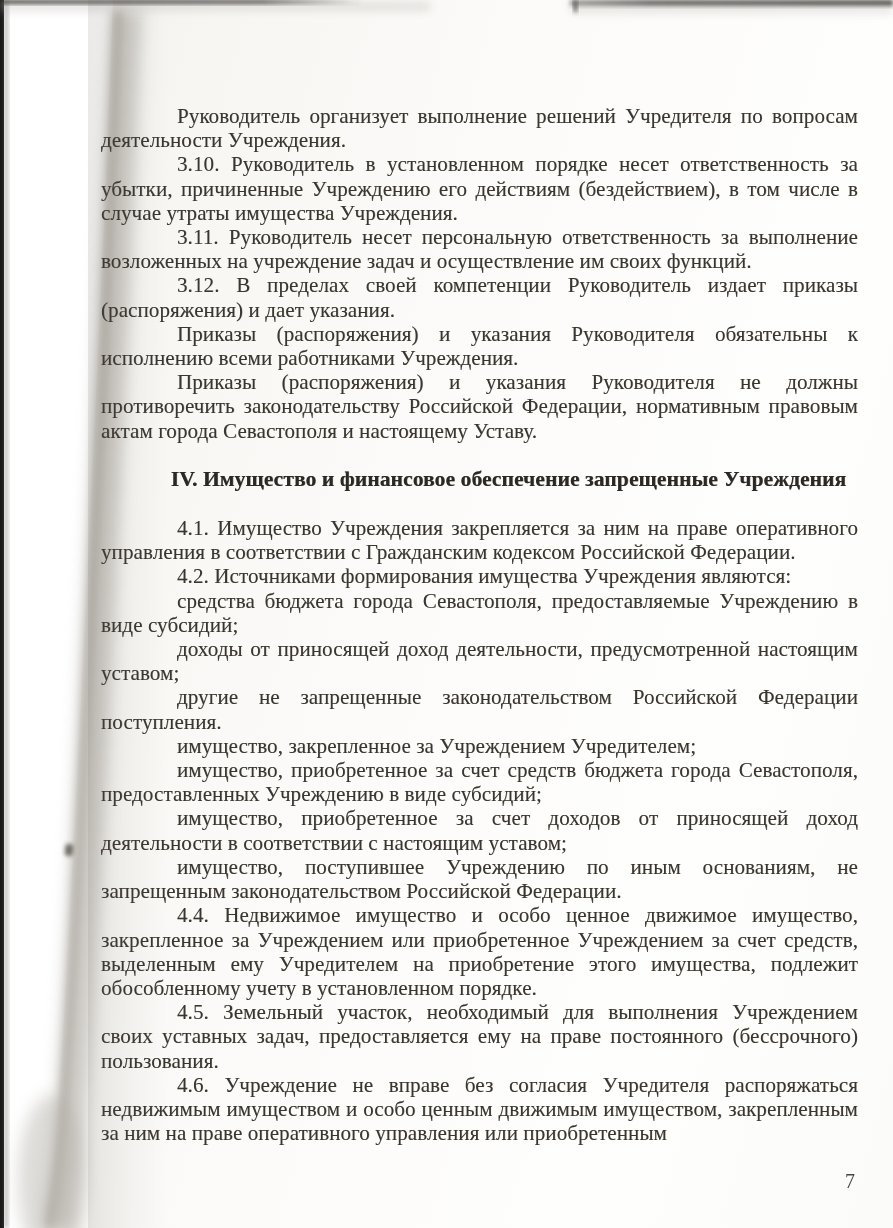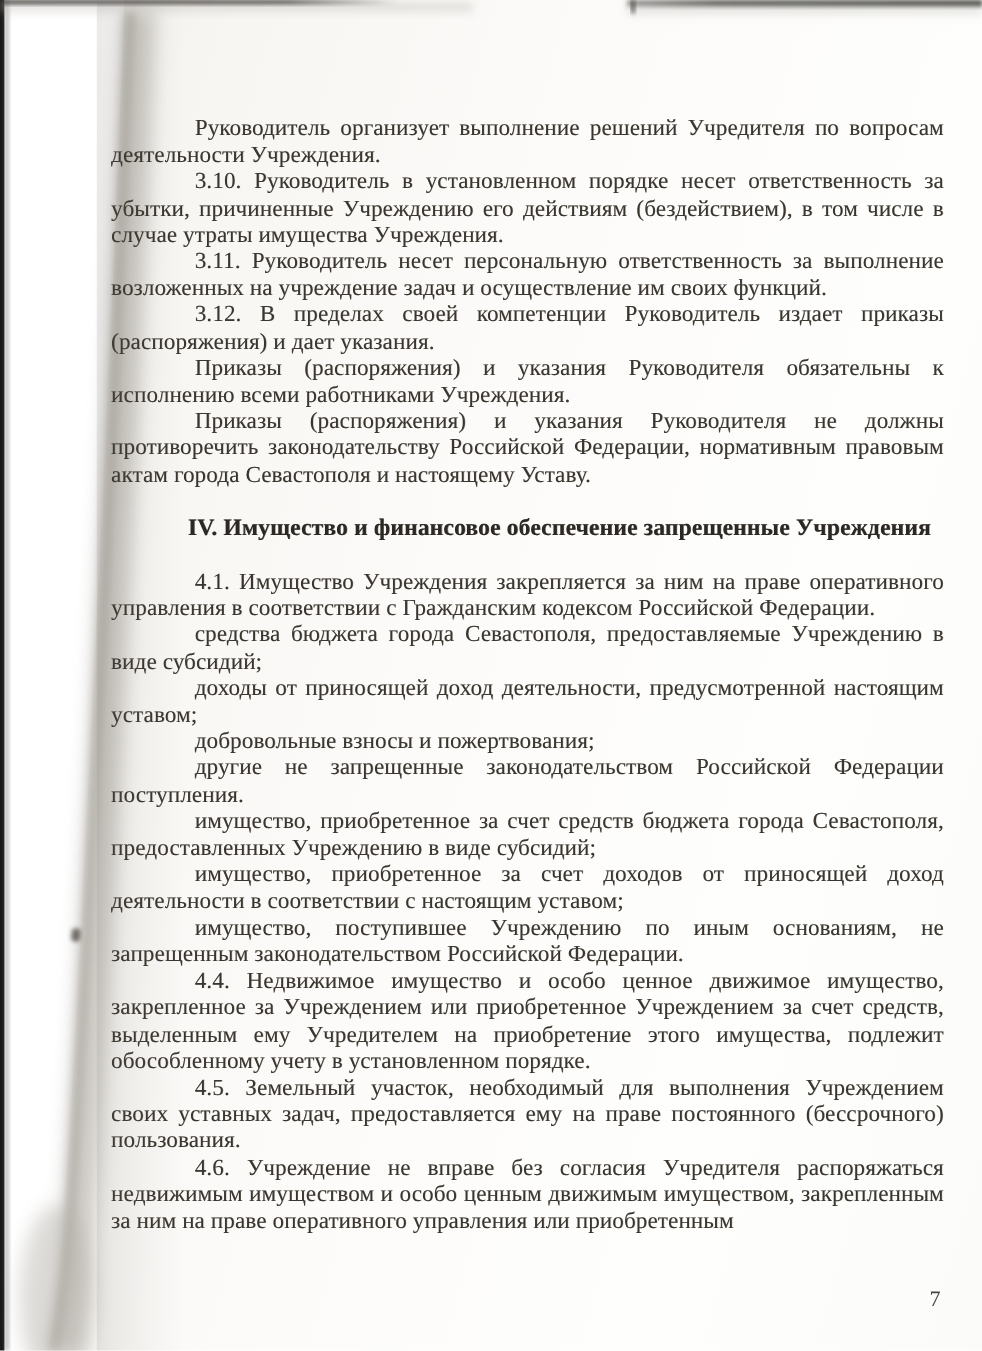--- a/index.html
+++ b/index.html
@@ -126,24 +126,25 @@
         <p class="para">3.11. Руководитель несет персональную ответственность за выполнение возложенных на учреждение задач и осуществление им своих функций.</p>
         <p class="para">3.12. В пределах своей компетенции Руководитель издает приказы (распоряжения) и дает указания.</p>
         <p class="para">Приказы (распоряжения) и указания Руководителя обязательны к исполнению всеми работниками Учреждения.</p>
         <p class="para">Приказы (распоряжения) и указания Руководителя не должны противоречить законодательству Российской Федерации, нормативным правовым актам города Севастополя и настоящему Уставу.</p>
       </div>
 
     <h2 class="section-heading">IV. Имущество и финансовое обеспечение запрещенные Учреждения</h2>
 
     <div>
         <p class="para">4.1. Имущество Учреждения закрепляется за ним на праве оперативного управления в соответствии с Гражданским кодексом Российской Федерации.</p>
+        <p class="para">4.2. Источниками формирования имущества Учреждения являются:</p>
         <p class="para">средства бюджета города Севастополя, предоставляемые Учреждению в виде субсидий;</p>
         <p class="para">доходы от приносящей доход деятельности, предусмотренной настоящим уставом;</p>
-        <p class="para">добровольные взносы и пожертвования;</p>
         <p class="para">другие не запрещенные законодательством Российской Федерации поступления.</p>
+        <p class="para">имущество, закрепленное за Учреждением Учредителем;</p>
         <p class="para">имущество, приобретенное за счет средств бюджета города Севастополя, предоставленных Учреждению в виде субсидий;</p>
         <p class="para">имущество, приобретенное за счет доходов от приносящей доход деятельности в соответствии с настоящим уставом;</p>
         <p class="para">имущество, поступившее Учреждению по иным основаниям, не запрещенным законодательством Российской Федерации.</p>
         <p class="para">4.4. Недвижимое имущество и особо ценное движимое имущество, закрепленное за Учреждением или приобретенное Учреждением за счет средств, выделенным ему Учредителем на приобретение этого имущества, подлежит обособленному учету в установленном порядке.</p>
         <p class="para">4.5. Земельный участок, необходимый для выполнения Учреждением своих уставных задач, предоставляется ему на праве постоянного (бессрочного) пользования.</p>
         <p class="para">4.6. Учреждение не вправе без согласия Учредителя распоряжаться недвижимым имуществом и особо ценным движимым имуществом, закрепленным за ним на праве оперативного управления или приобретенным</p>
       </div>
   </div>
 
   <div class="page-number">7</div>

